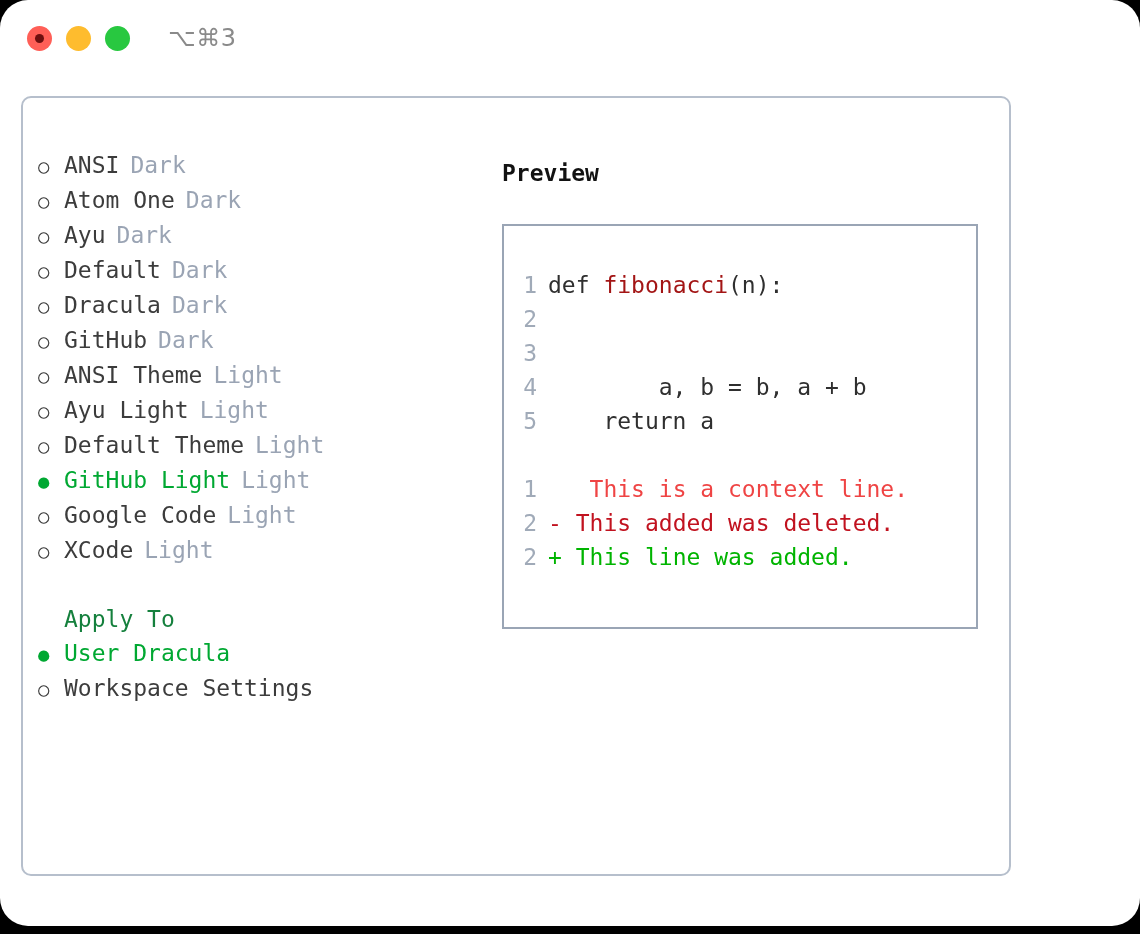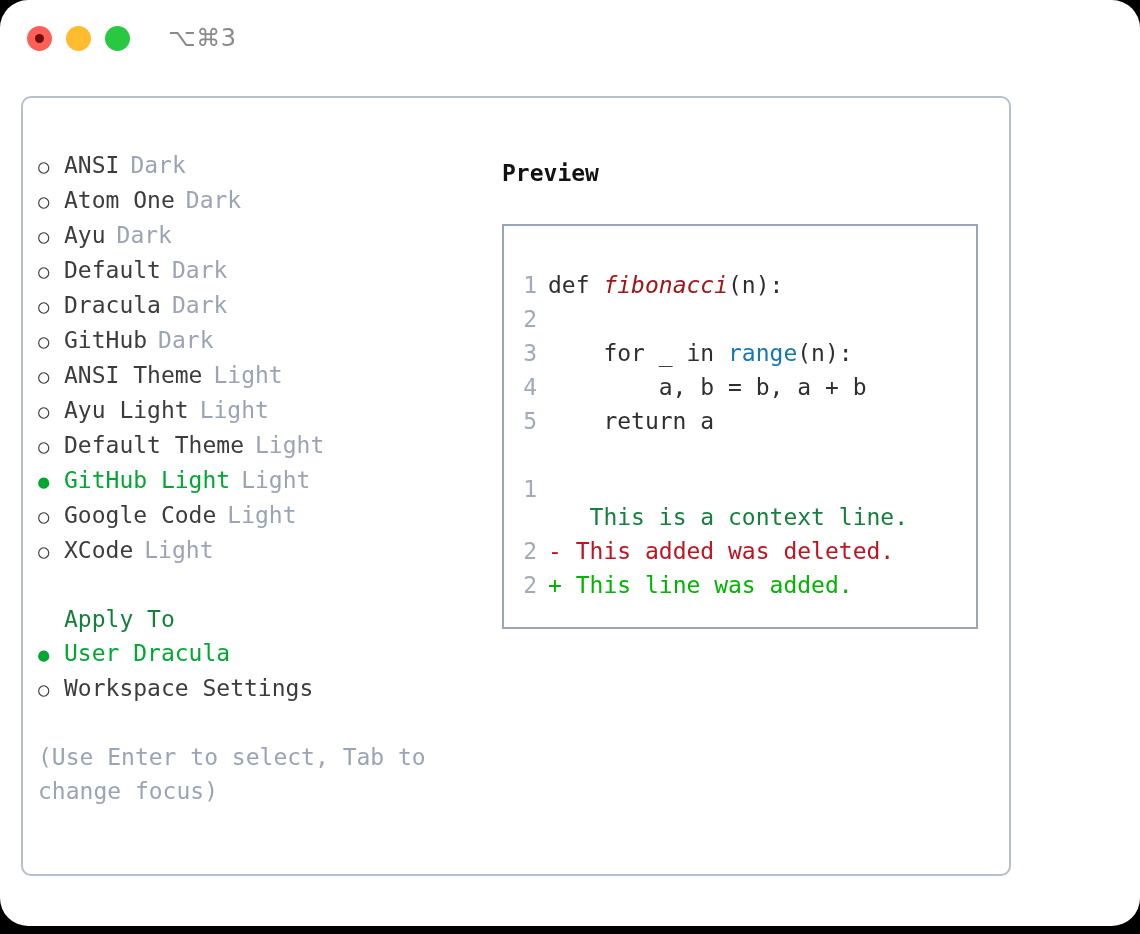--- a/index.html
+++ b/index.html
@@ -180,27 +180,27 @@
   .lineno {
     width: 44px;
     flex: 0 0 44px;
     text-align: right;
     color: #a0aab8;
     padding-right: 11px;
     box-sizing: border-box;
   }
   .code-text { color: #2f2f2f; }
 
-  .tok-fn   { color: #a31515; font-style: italic; }
+  .tok-fn   { color: #a31515; }
   .tok-num  { color: #0f8a84; }
   .tok-call { color: #1178b5; }
 
   .blank-line { height: 34px; }
 
-  .diff-ctx { color: #15803d; margin-top: 28px; }
+  .diff-ctx { color: #ef4444; }
   .diff-del { color: #c1121f; }
   .diff-add { color: #00b400; }
 </style>
 </head>
 <body>
 
 <div class="window">
 
   <div class="titlebar">
     <div class="dots">
@@ -231,30 +231,29 @@
           </div>
 
         <div class="section-gap"></div>
 
         <div class="subhead">Apply To</div>
         <div id="apply-list">
             <div class="opt-row selected"><span class="marker sel">●</span><span class="opt-label">User Dracula</span></div>
             <div class="opt-row"><span class="marker">○</span><span class="opt-label">Workspace Settings</span></div>
           </div>
 
-        <div class="hint">(Use Enter to select, Tab to change focus)</div>
       </div>
 
       <div class="right-col">
         <div class="preview-title">Preview</div>
         <div class="preview-panel">
           <div id="code-block">
               <div class="code-line"><span class="lineno">1</span><span><span class="code-text">def </span><span class="tok-fn">fibonacci</span><span class="code-text">(n):</span></span></div>
               <div class="code-line"><span class="lineno">2</span></div>
-              <div class="code-line"><span class="lineno">3</span><span><span class="code-text">    for _ in </span><span class="tok-call">range</span><span class="code-text">(n):</span></span></div>
+              <div class="code-line"><span class="lineno">3</span></div>
               <div class="code-line"><span class="lineno">4</span><span><span class="code-text">        a, b = b, a + b</span></span></div>
               <div class="code-line"><span class="lineno">5</span><span><span class="code-text">    return a</span></span></div>
             </div>
           <div class="blank-line"></div>
           <div id="diff-block">
               <div class="code-line"><span class="lineno">1</span><span class="diff-ctx"> </span><span class="diff-ctx">  This is a context line.</span></div>
               <div class="code-line"><span class="lineno">2</span><span class="diff-del">-</span><span class="diff-del"> This added was deleted.</span></div>
               <div class="code-line"><span class="lineno">2</span><span class="diff-add">+</span><span class="diff-add"> This line was added.</span></div>
             </div>
         </div>

